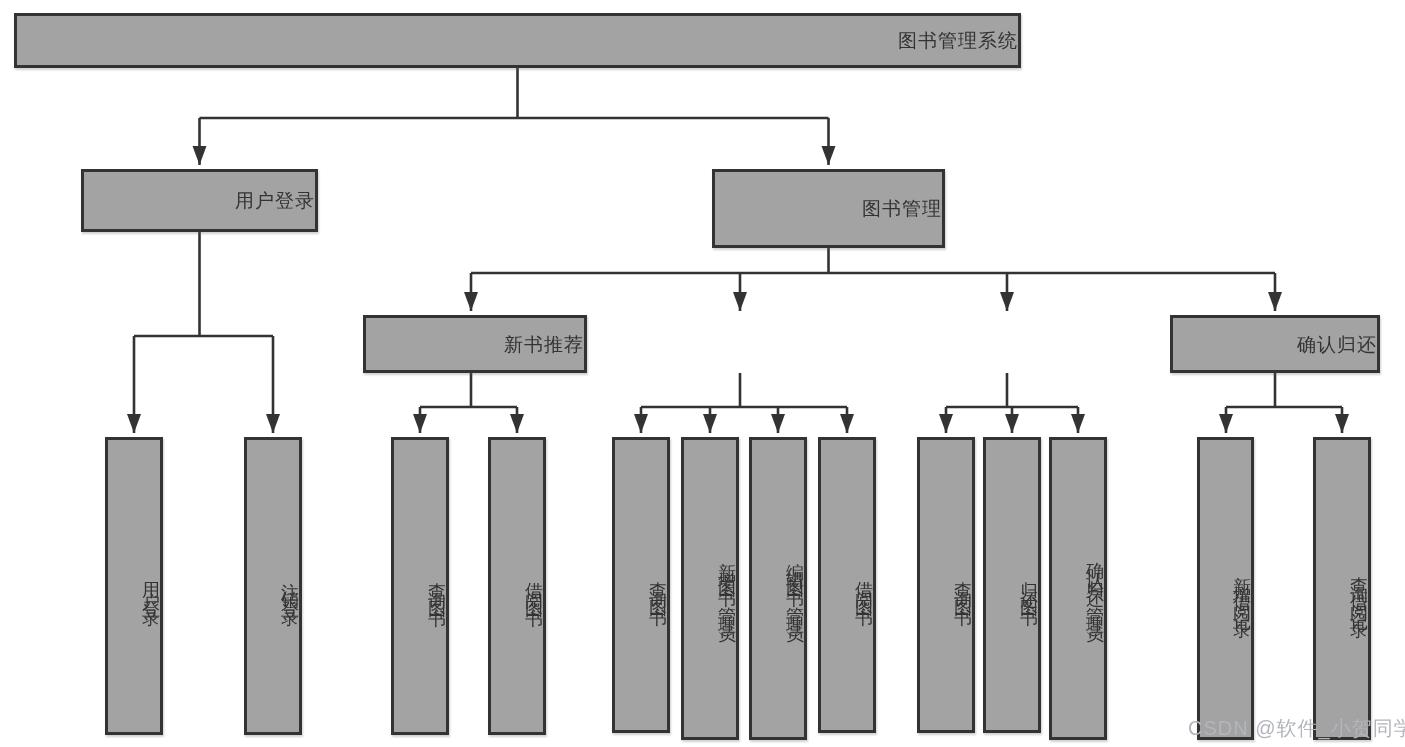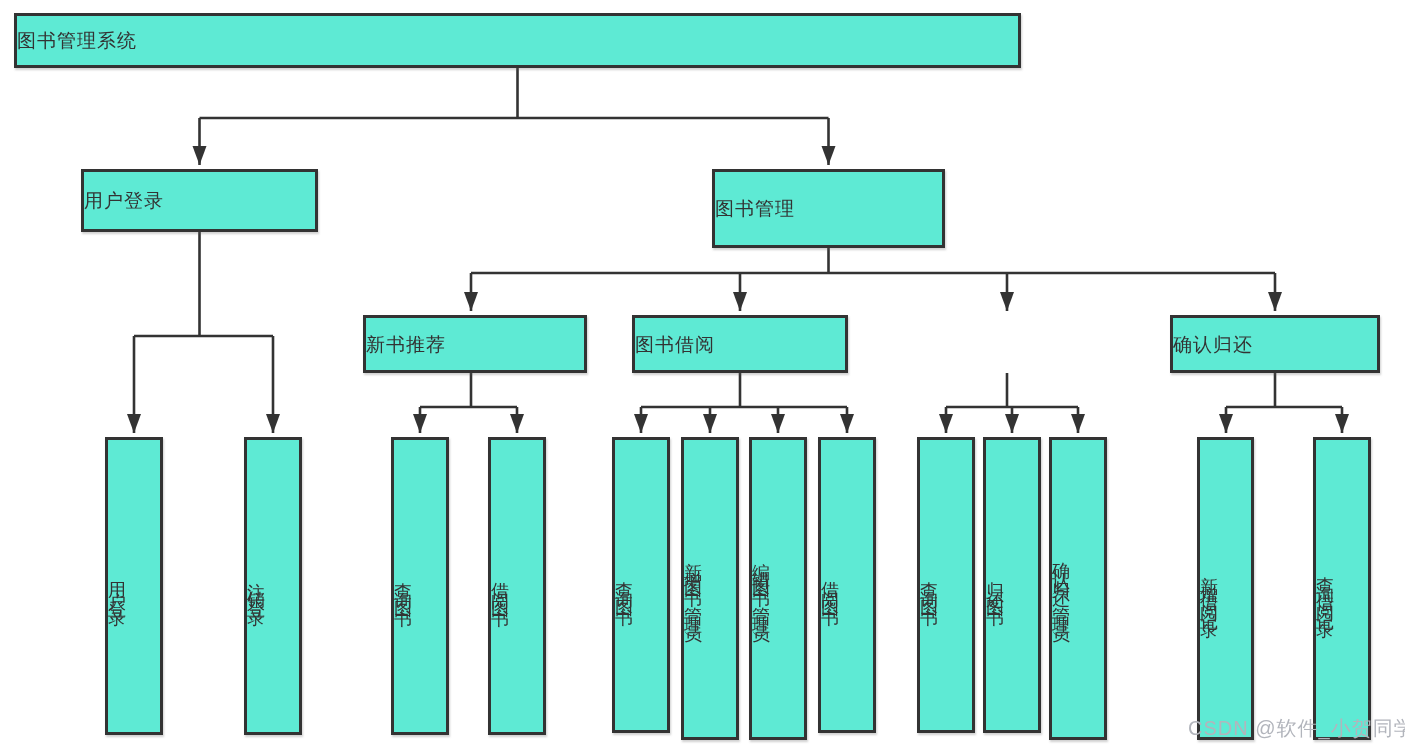--- a/index.html
+++ b/index.html
@@ -8,23 +8,23 @@
     width:1405px;height:747px;
     background:#ffffff;
     font-family:"Liberation Sans","DejaVu Sans",sans-serif;
     overflow:hidden;
   }
   #connectors{position:absolute;left:0;top:0;z-index:1;}
   .box{
     position:absolute;
     box-sizing:border-box;
     border:3px solid #333333;
-    background:#5eead4;
+    background:#a3a3a3;
     color:#333333;
-    display:flex;align-items:center;justify-content:flex-start;
+    display:flex;align-items:center;justify-content:flex-end;
     z-index:2;
     box-shadow:1px 2px 2px rgba(100,100,100,0.30);
   }
   .hlabel{
     font-size:19px;
     letter-spacing:1px;
     white-space:nowrap;
     line-height:1;
   }
   .leaf .vlabel{
@@ -106,23 +106,20 @@
   <div class="box" style="left:81px;top:169px;width:237px;height:63px;">
     <span class="hlabel">用户登录</span>
   </div>
   <div class="box" style="left:712px;top:169px;width:233px;height:79px;">
     <span class="hlabel">图书管理</span>
   </div>
 
   <div class="box" style="left:363px;top:315px;width:224px;height:58px;">
     <span class="hlabel">新书推荐</span>
   </div>
-  <div class="box" style="left:632px;top:315px;width:216px;height:58px;">
-    <span class="hlabel">图书借阅</span>
-  </div>
   <div class="box" style="left:1170px;top:315px;width:210px;height:58px;">
     <span class="hlabel">确认归还</span>
   </div>
 
   <div class="box leaf" style="left:105px;top:437px;width:58px;height:298px;">
     <span class="vlabel">用户登录</span>
   </div>
   <div class="box leaf" style="left:244px;top:437px;width:58px;height:298px;">
     <span class="vlabel">注销登录</span>
   </div>

